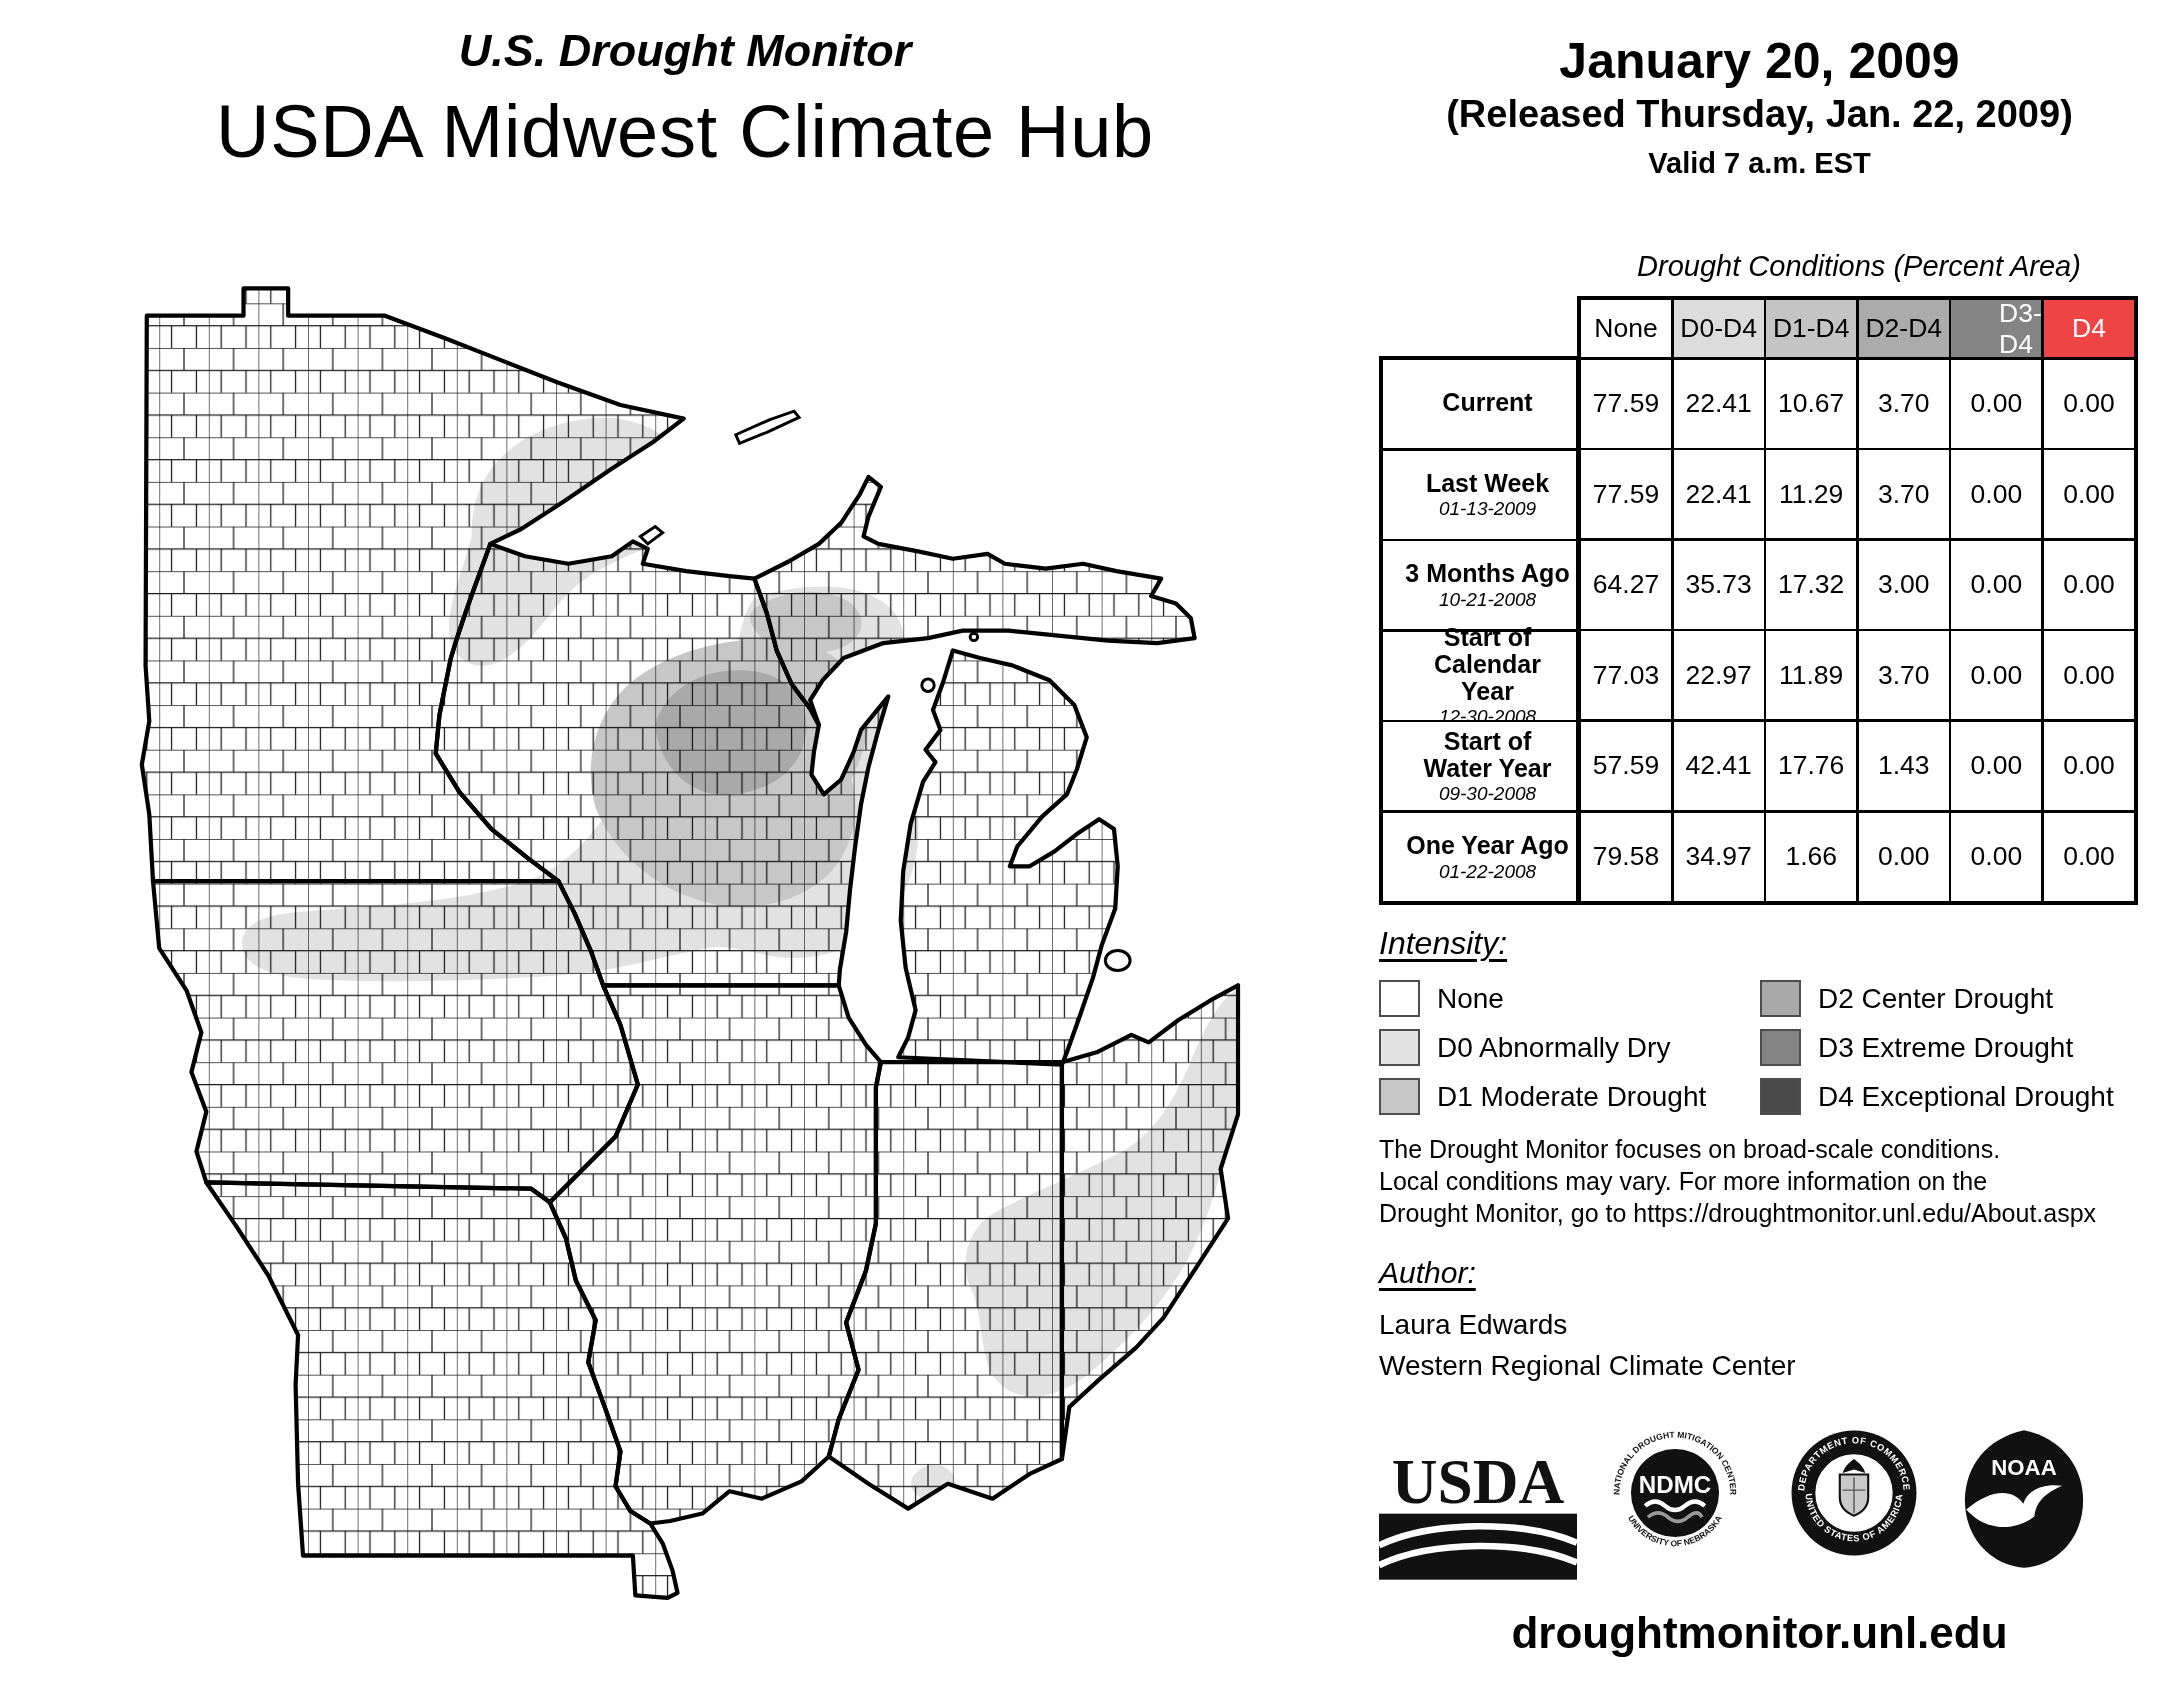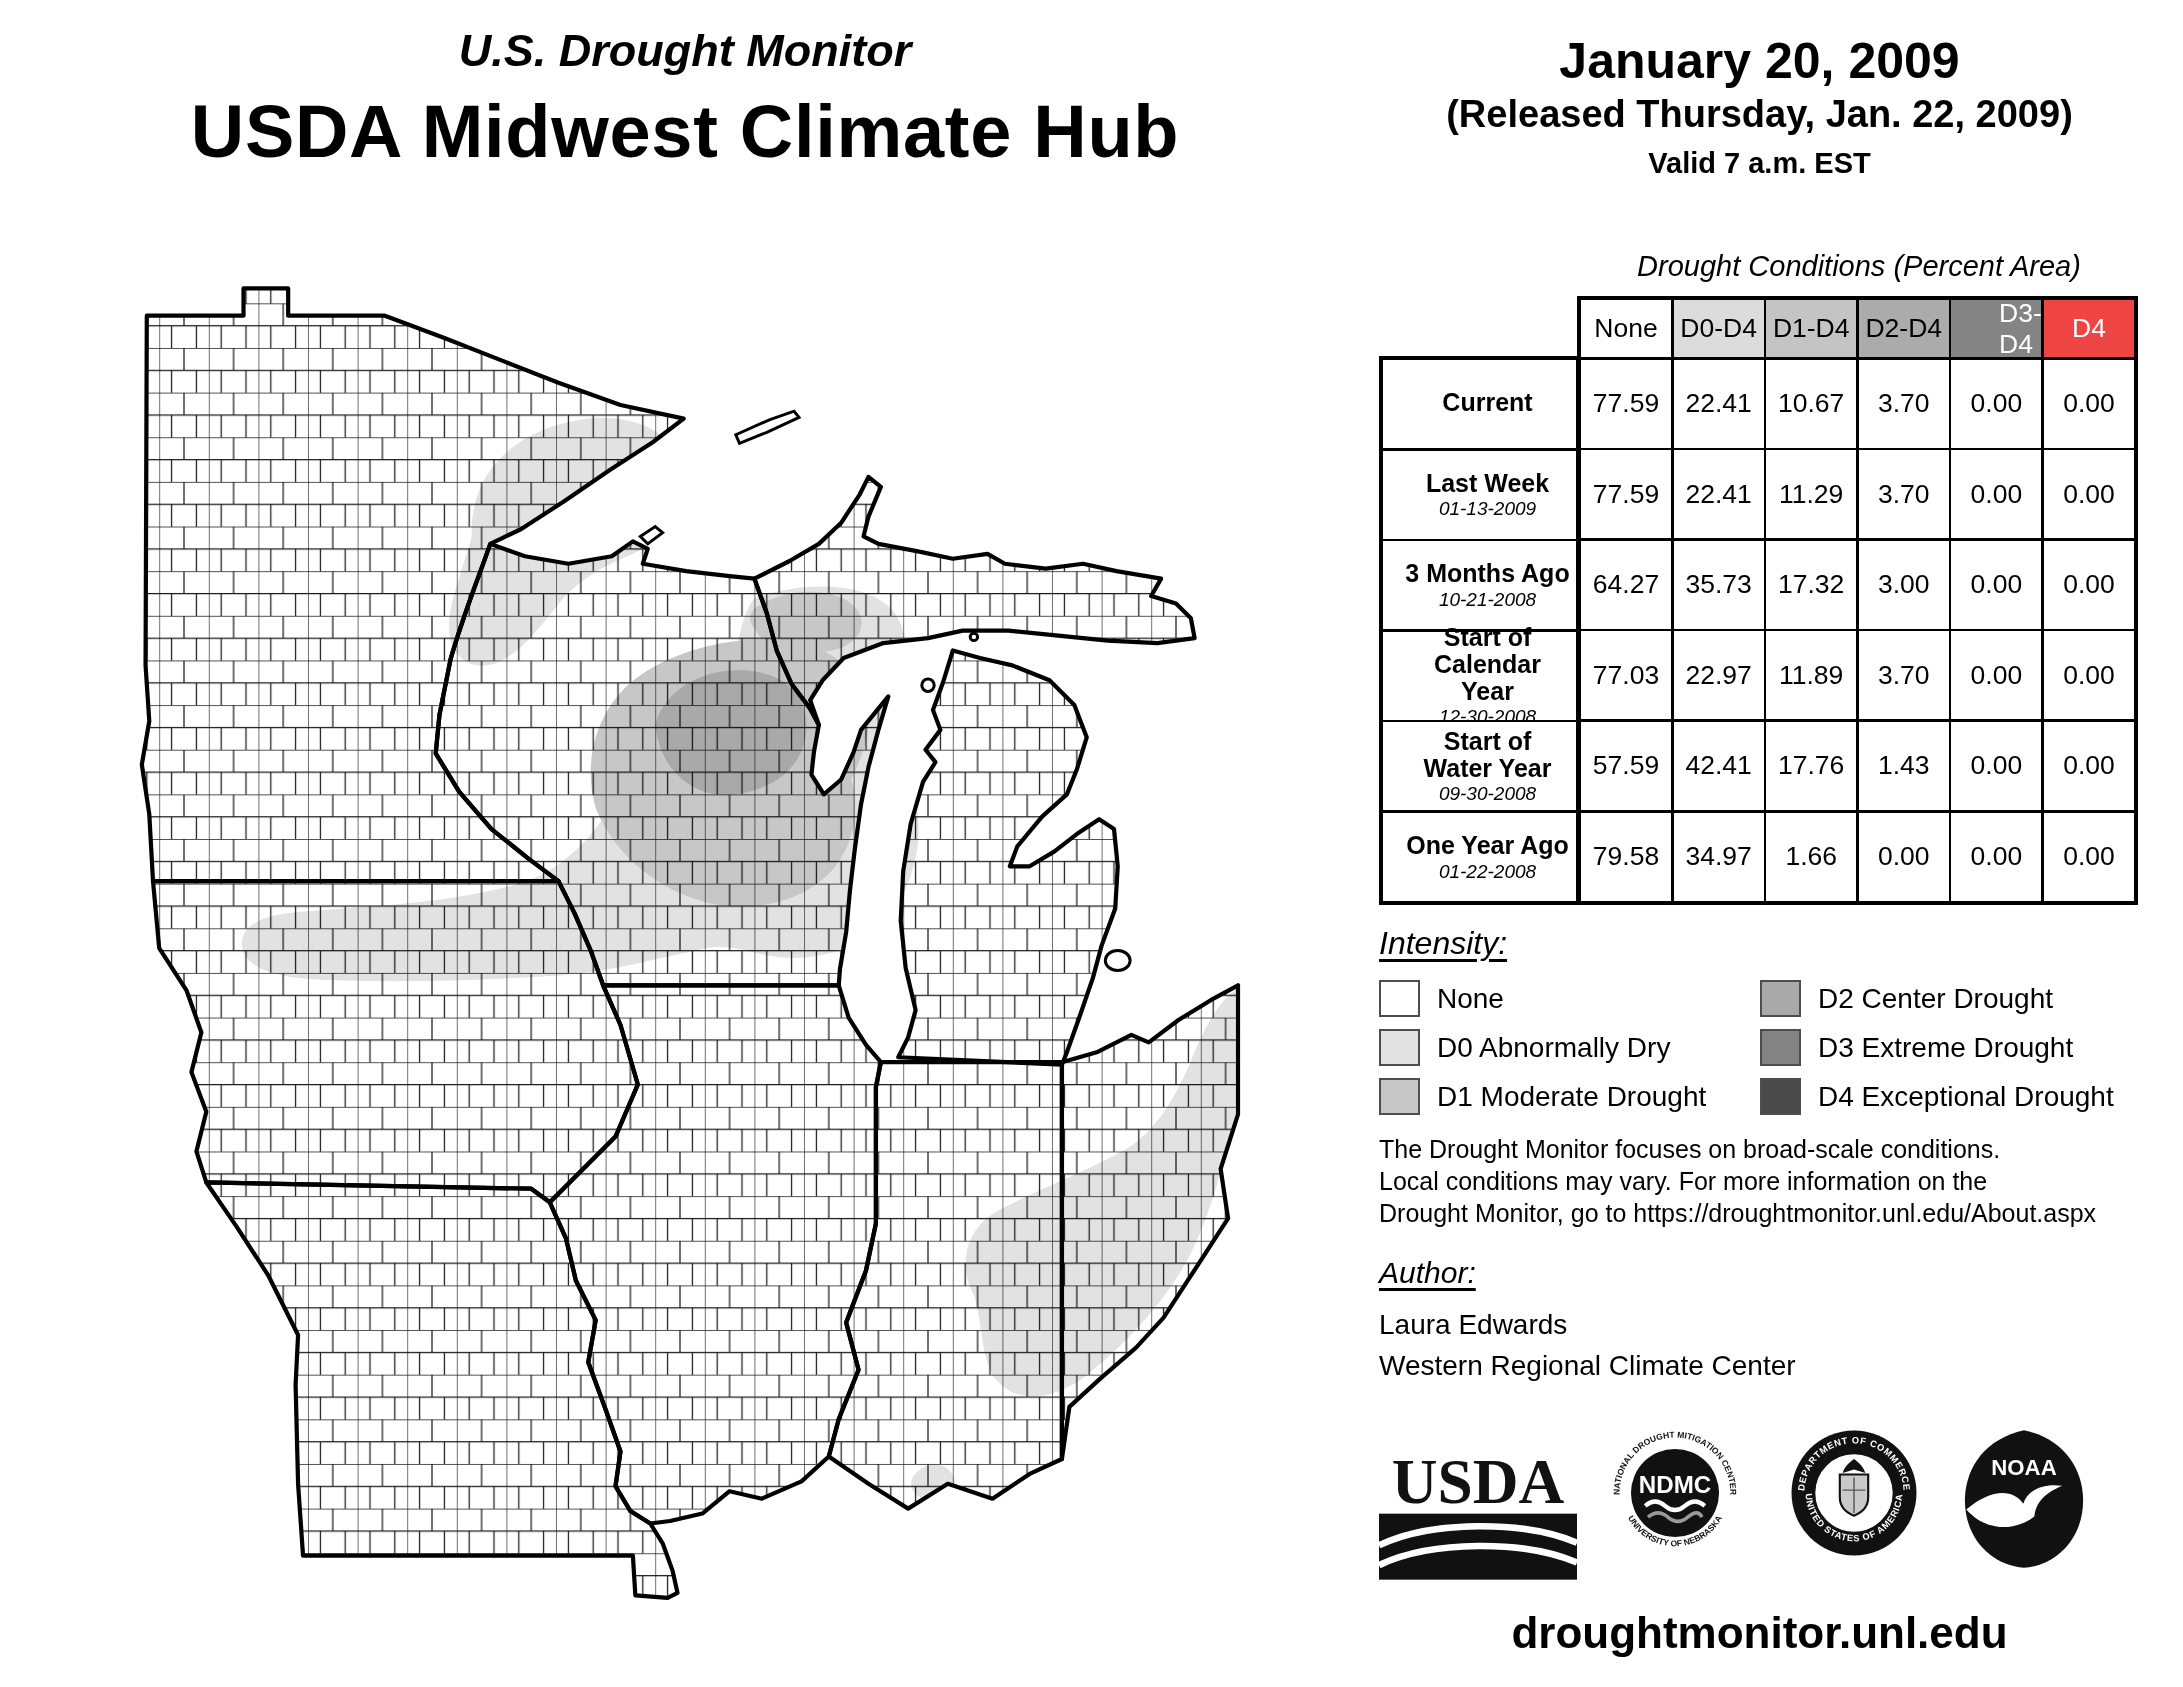--- a/index.html
+++ b/index.html
@@ -5,21 +5,21 @@
   html,body{margin:0;padding:0;}
   body{
     width:2183px;height:1687px;position:relative;background:#fff;
     font-family:"Liberation Sans",sans-serif;color:#000;overflow:hidden;
   }
   .abs{position:absolute;}
 
   
   #title-block{left:40px;top:25px;width:1290px;text-align:center;}
   #title-line1{font-size:45px;font-weight:bold;font-style:italic;}
-  #title-line2{font-size:74px;font-weight:bold;margin-top:12px;letter-spacing:0.7px;}
+  #title-line2{font-size:74px;font-weight:normal;margin-top:12px;letter-spacing:0.7px;}
 
   #date-block{left:1379px;top:32px;width:761px;text-align:center;}
   #report-date{font-size:50px;font-weight:bold;}
   #released-date{font-size:38px;font-weight:bold;margin-top:3px;}
   #valid-time{font-size:29px;font-weight:bold;margin-top:10.6px;}
 
   
   #table-title{left:1581px;top:250px;width:556px;text-align:center;
     font-size:29px;font-style:italic;}
   #drought-table{left:1577px;top:296px;display:grid;

